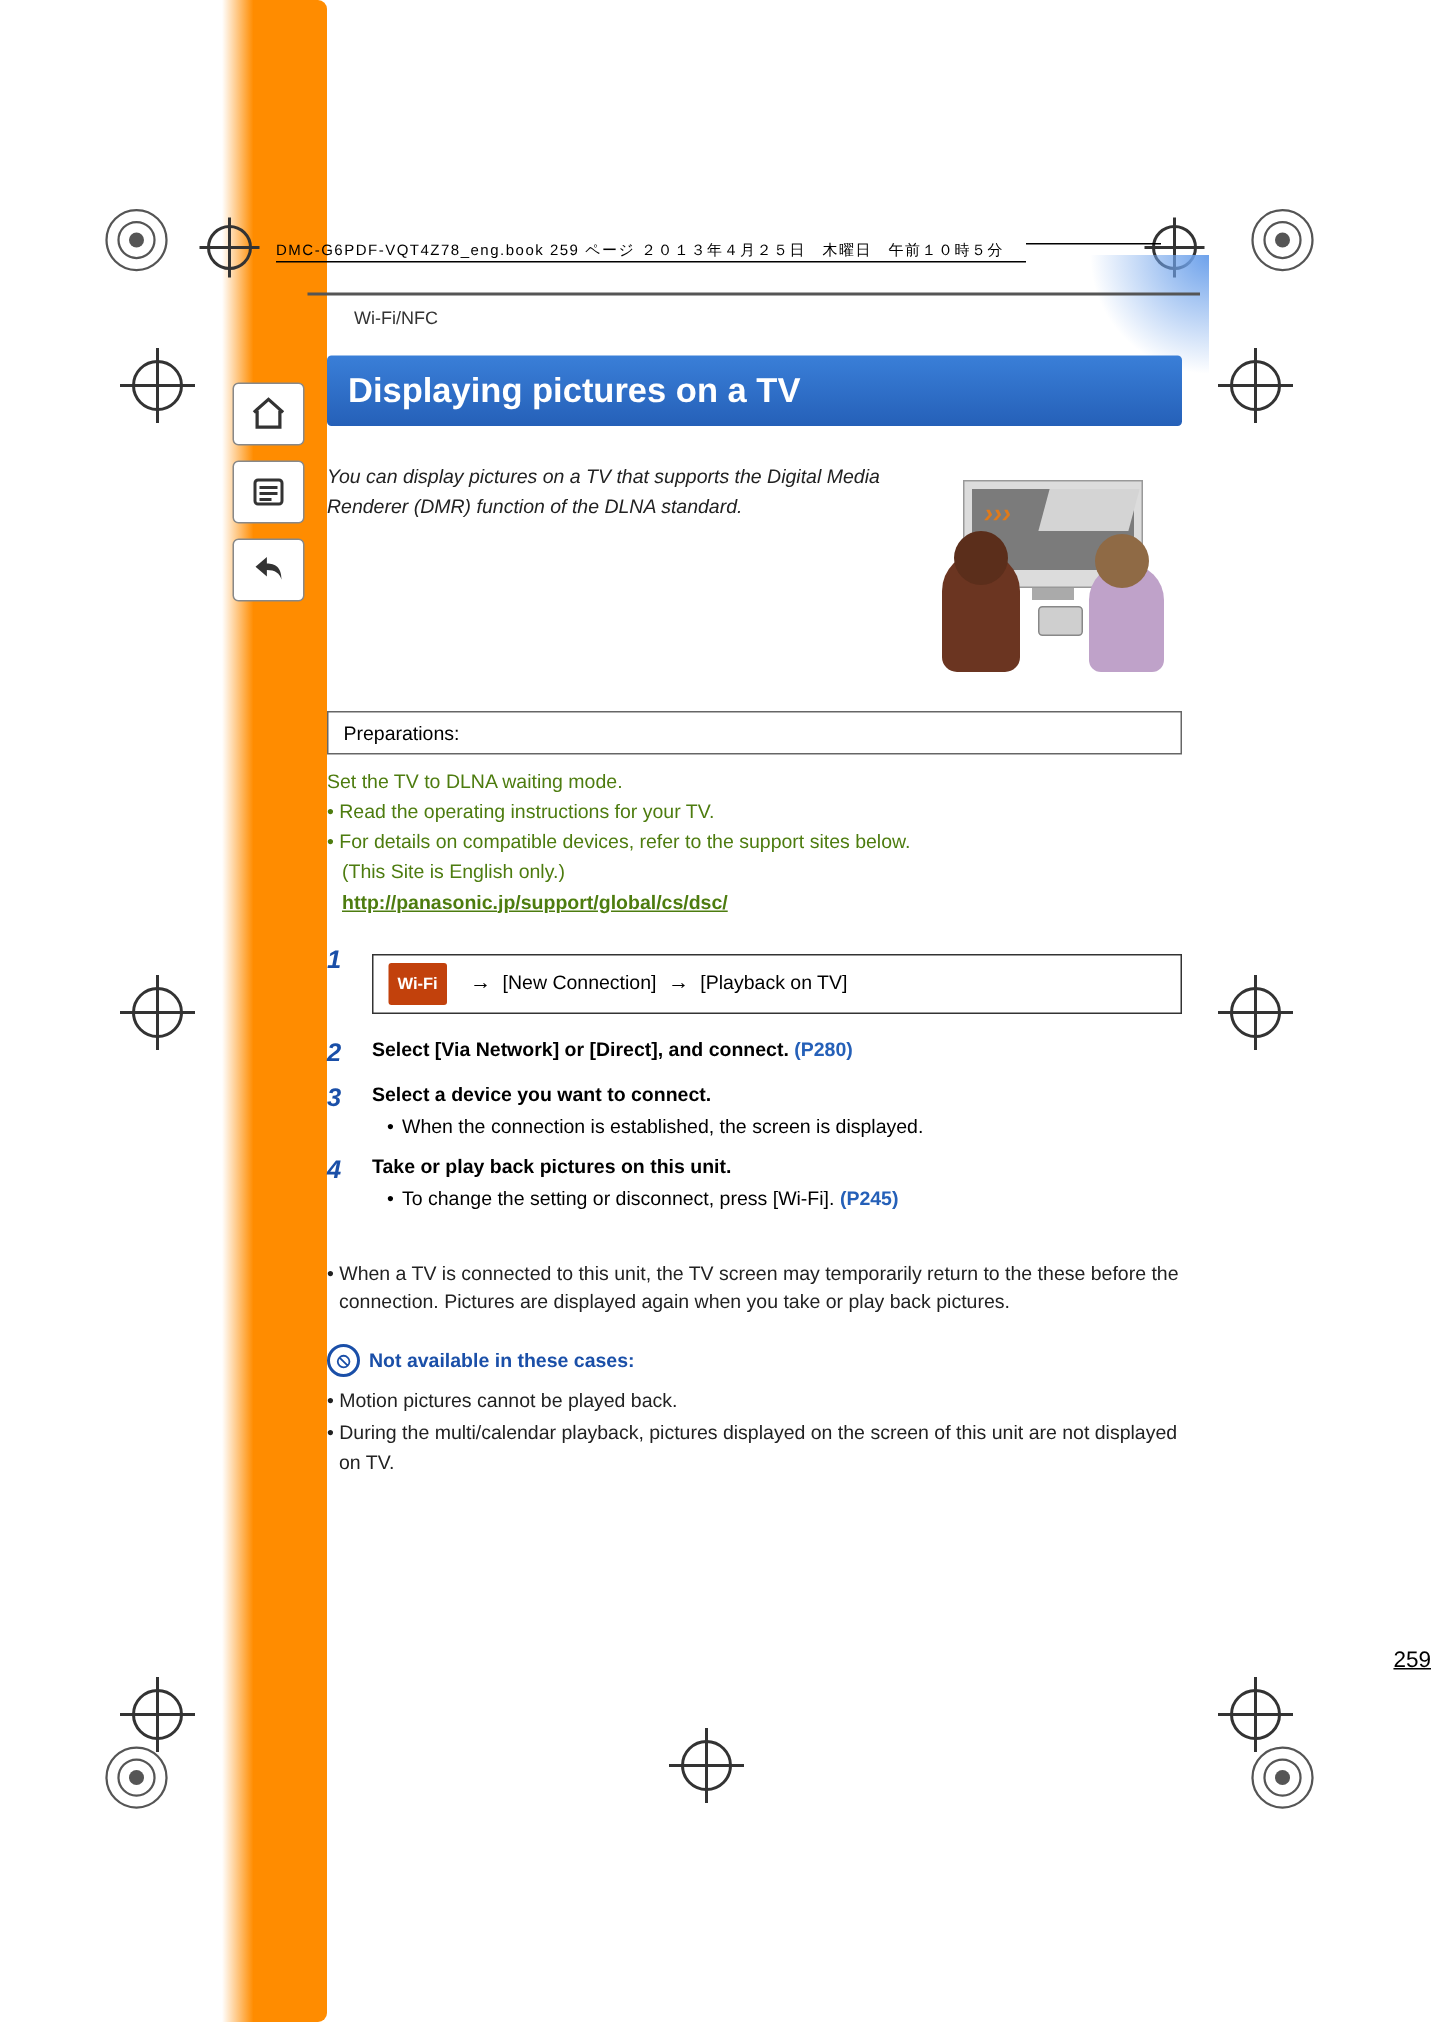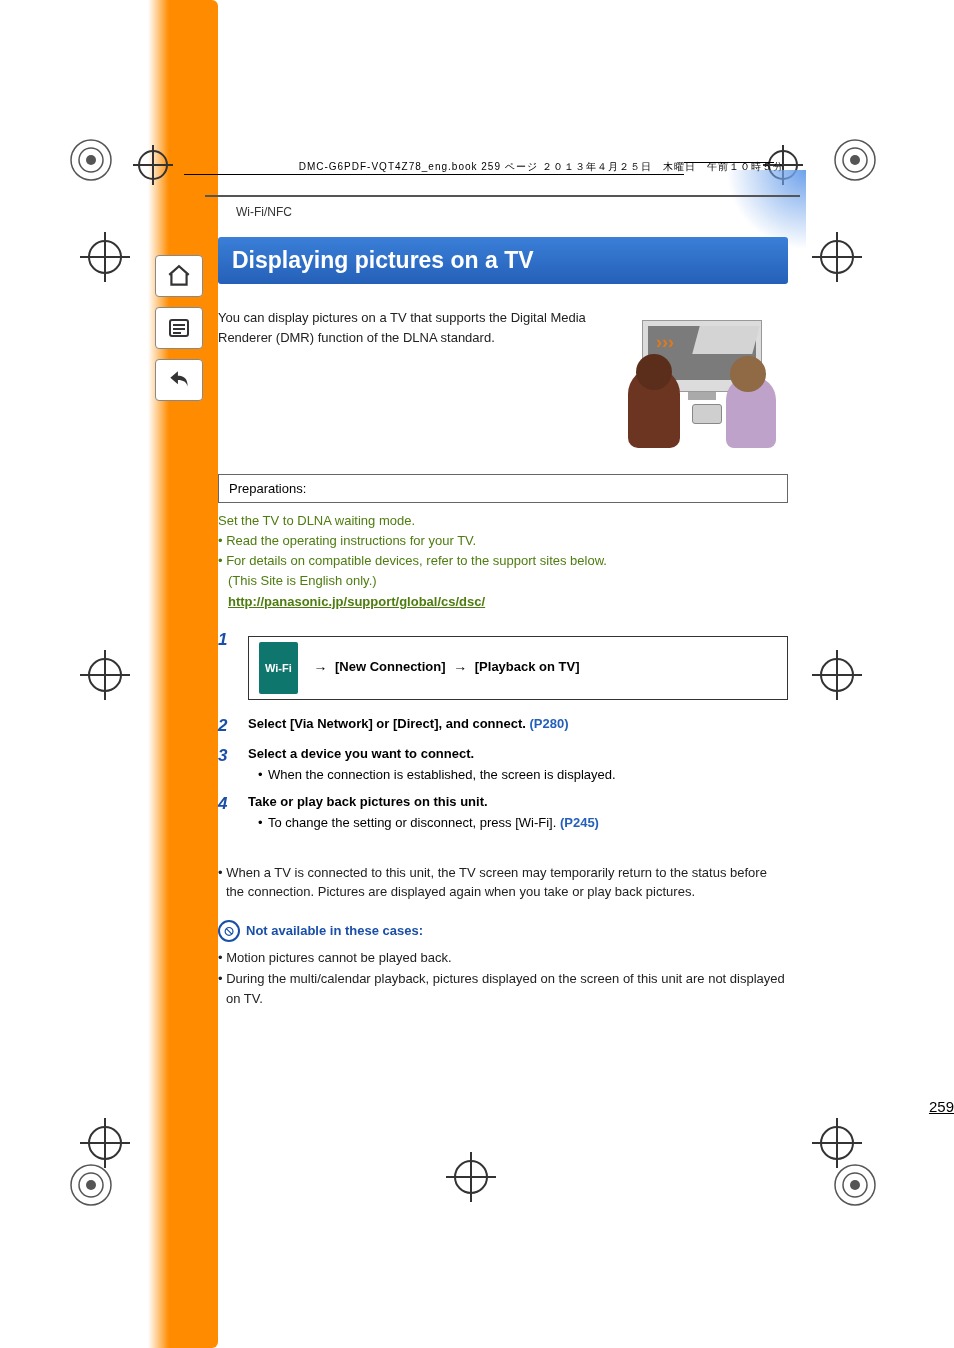--- a/index.html
+++ b/index.html
@@ -56,21 +56,20 @@
     .crosshair svg { width: 50px; height: 50px; }
     .header-line {
       position: absolute;
       left: 184px;
       top: 160px;
       width: 600px;
       height: 20px;
       font-size: 10px;
       letter-spacing: 1px;
       color: #000;
-      text-align: right;
     }
     .header-line-underline {
       position: absolute;
       left: 184px;
       top: 174px;
       width: 500px;
       border-top: 1px solid #000;
     }
     .header-connector {
       position: absolute;
@@ -93,21 +92,21 @@
     }
     .title-bar {
       background: linear-gradient(to bottom, #3a7fd8 0%, #2560b8 100%);
       color: #fff;
       font-size: 23px;
       font-weight: bold;
       padding: 10px 14px;
       border-radius: 3px;
       margin-bottom: 24px;
     }
-    .intro-row { display: flex; gap: 16px; margin-bottom: 26px; }
+    .intro-row { display: flex; gap: 16px; margin-bottom: 26px; font-style: italic; }
     .intro-text { flex: 1; font-size: 13px; line-height: 1.5; color: #222; }
     .illustration {
       width: 182px;
       height: 140px;
       position: relative;
       background: #fff;
     }
     .prep-box {
       border: 1px solid #666;
       padding: 6px 10px;
@@ -137,31 +136,31 @@
     .step-sub { padding-left: 10px; line-height: 1.5; }
     .step-sub .dot { display: inline-block; width: 10px; }
     .menu-box {
       border: 1px solid #333;
       padding: 5px 10px;
       margin-top: 6px;
       margin-bottom: 6px;
     }
     .wifi-badge {
       display: inline-block;
-      background: #0f766e;
+      background: #c2410c;
       color: #fff;
       font-size: 11px;
       font-weight: bold;
-      padding: 20px 6px;
+      padding: 8px 6px;
       border-radius: 2px;
       margin-right: 8px;
       vertical-align: middle;
     }
     .arrow { font-size: 14px; margin: 0 4px; }
-    .menu-path { font-weight: bold; }
+    .menu-path { font-weight: normal; }
     .link-ref { color: #2560b8; font-weight: bold; }
     .footnotes {
       font-size: 13px;
       line-height: 1.5;
       color: #222;
       margin-top: 30px;
       margin-bottom: 18px;
     }
     .footnotes .bullet { padding-left: 8px; text-indent: -8px; margin-bottom: 2px; }
     .nac-row { display: flex; align-items: center; gap: 6px; margin-bottom: 6px; }
@@ -399,21 +398,21 @@
     <div class="step-row">
       <div class="step-num">4</div>
       <div class="step-body">
         <div class="step-title">Take or play back pictures on this unit.</div>
         <div class="step-sub"><span class="dot">•</span><span>To change the setting or disconnect, press [Wi-Fi]. </span><a class="link-ref">(P245)</a></div>
       </div>
     </div>
   </div>
 
   <div class="footnotes">
-    <div class="bullet">• <span>When a TV is connected to this unit, the TV screen may temporarily return to the status before the connection. Pictures are displayed again when you take or play back pictures.</span></div>
+    <div class="bullet">• <span>When a TV is connected to this unit, the TV screen may temporarily return to the these before the connection. Pictures are displayed again when you take or play back pictures.</span></div>
   </div>
 
   <div class="nac-row">
     <span class="nac-icon">⦸</span>
     <span class="nac-title">Not available in these cases:</span>
   </div>
   <div class="footnotes" style="margin-top:0">
     <div class="bullet">• <span>Motion pictures cannot be played back.</span></div>
     <div class="bullet">• <span>During the multi/calendar playback, pictures displayed on the screen of this unit are not displayed on TV.</span></div>
   </div>

